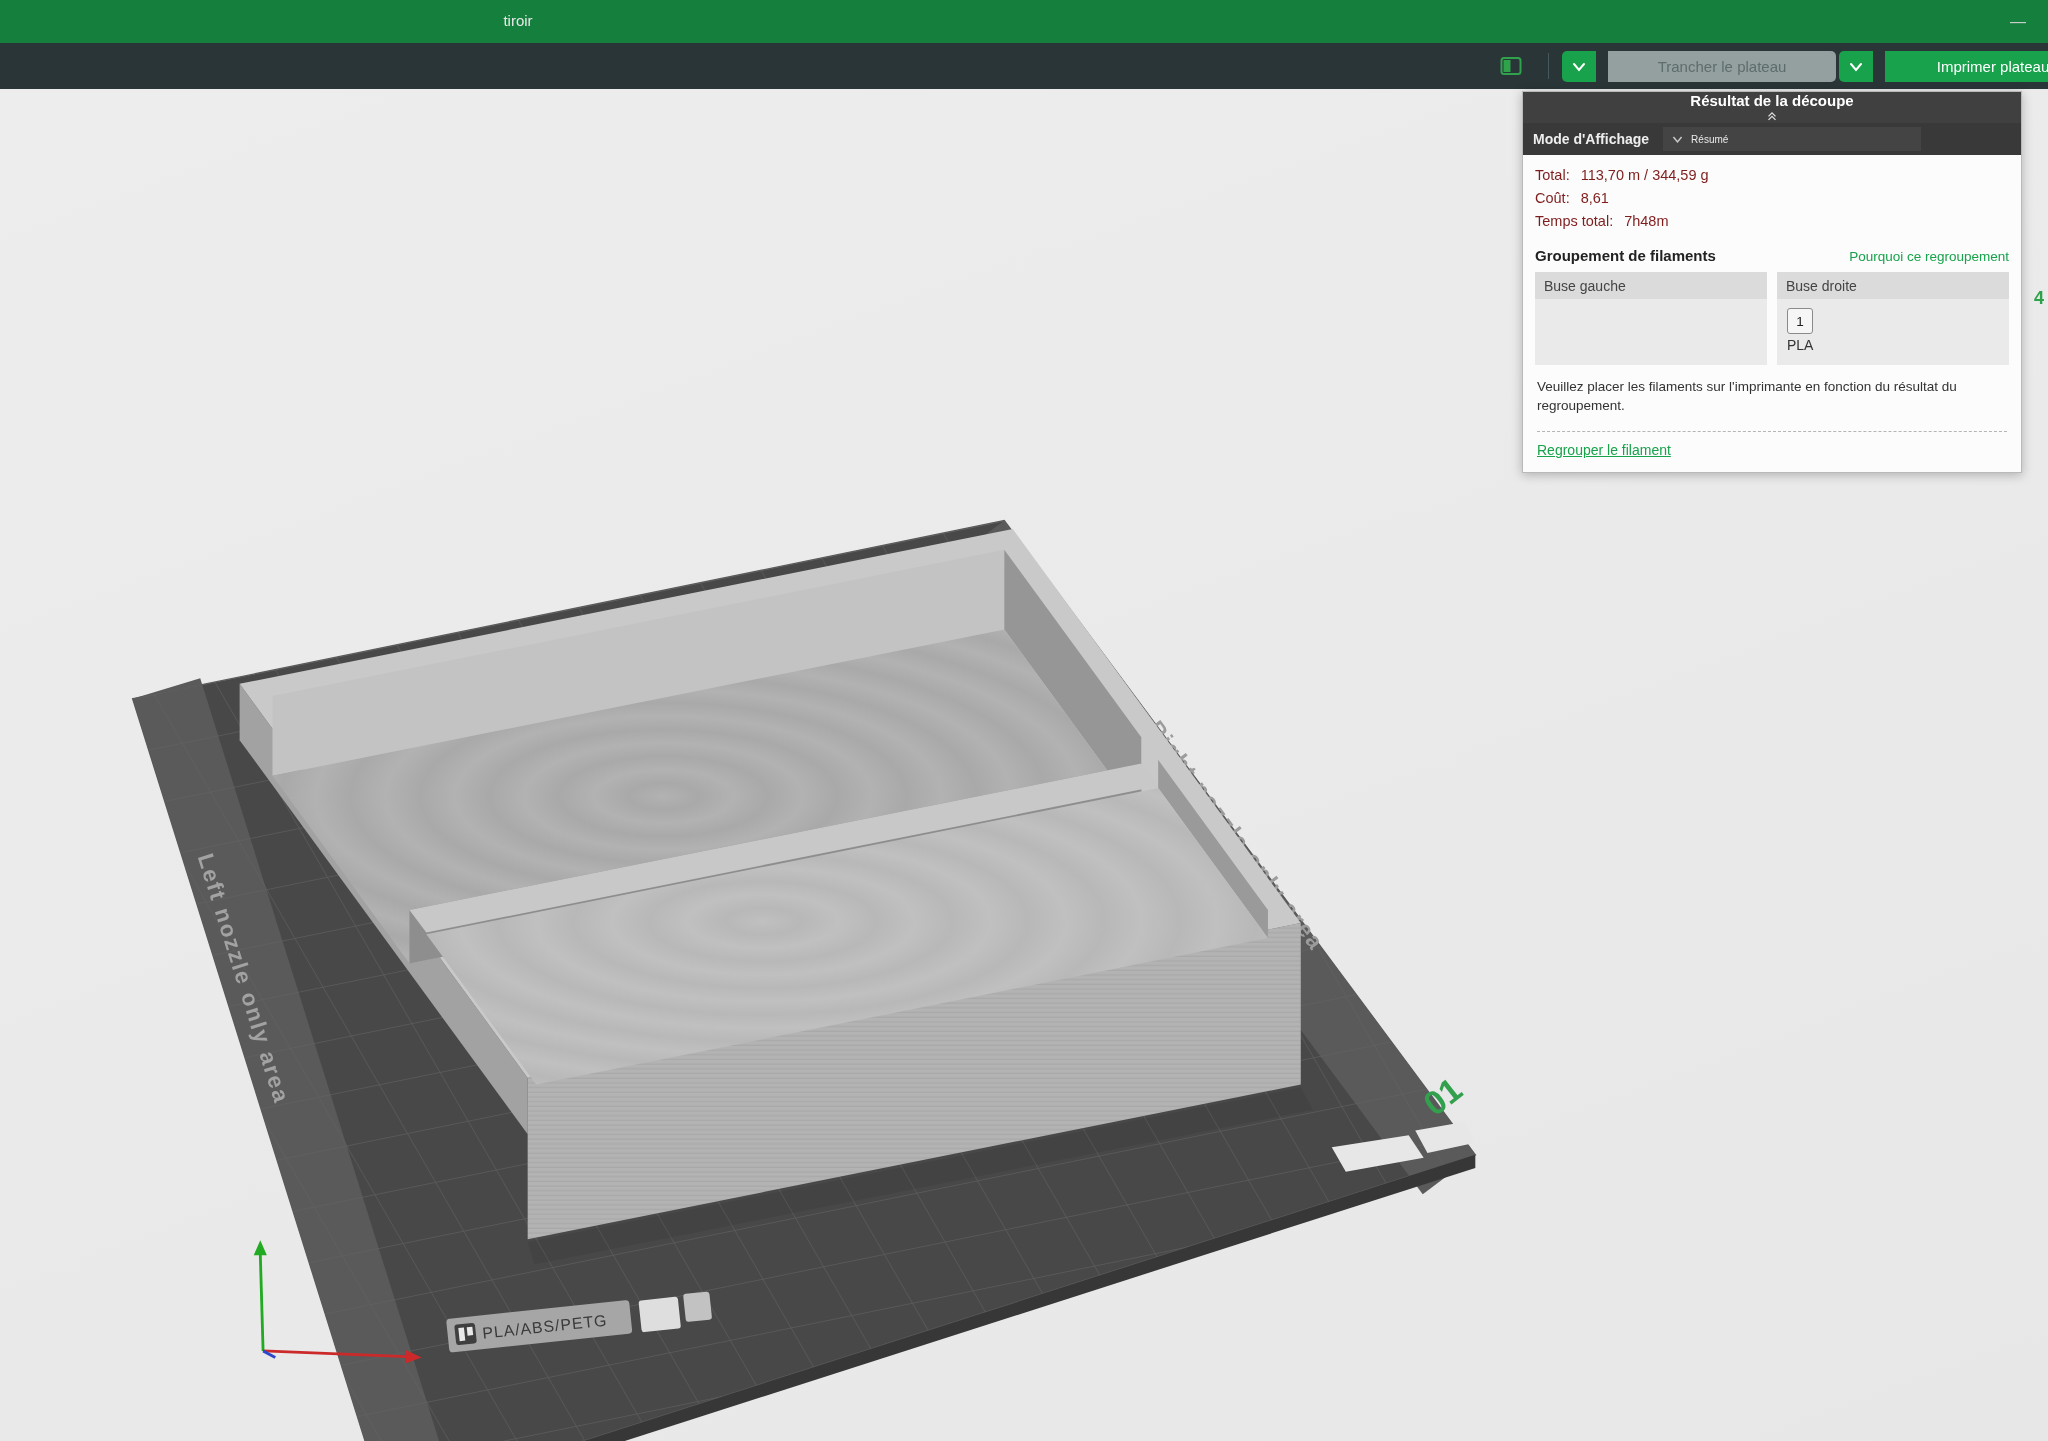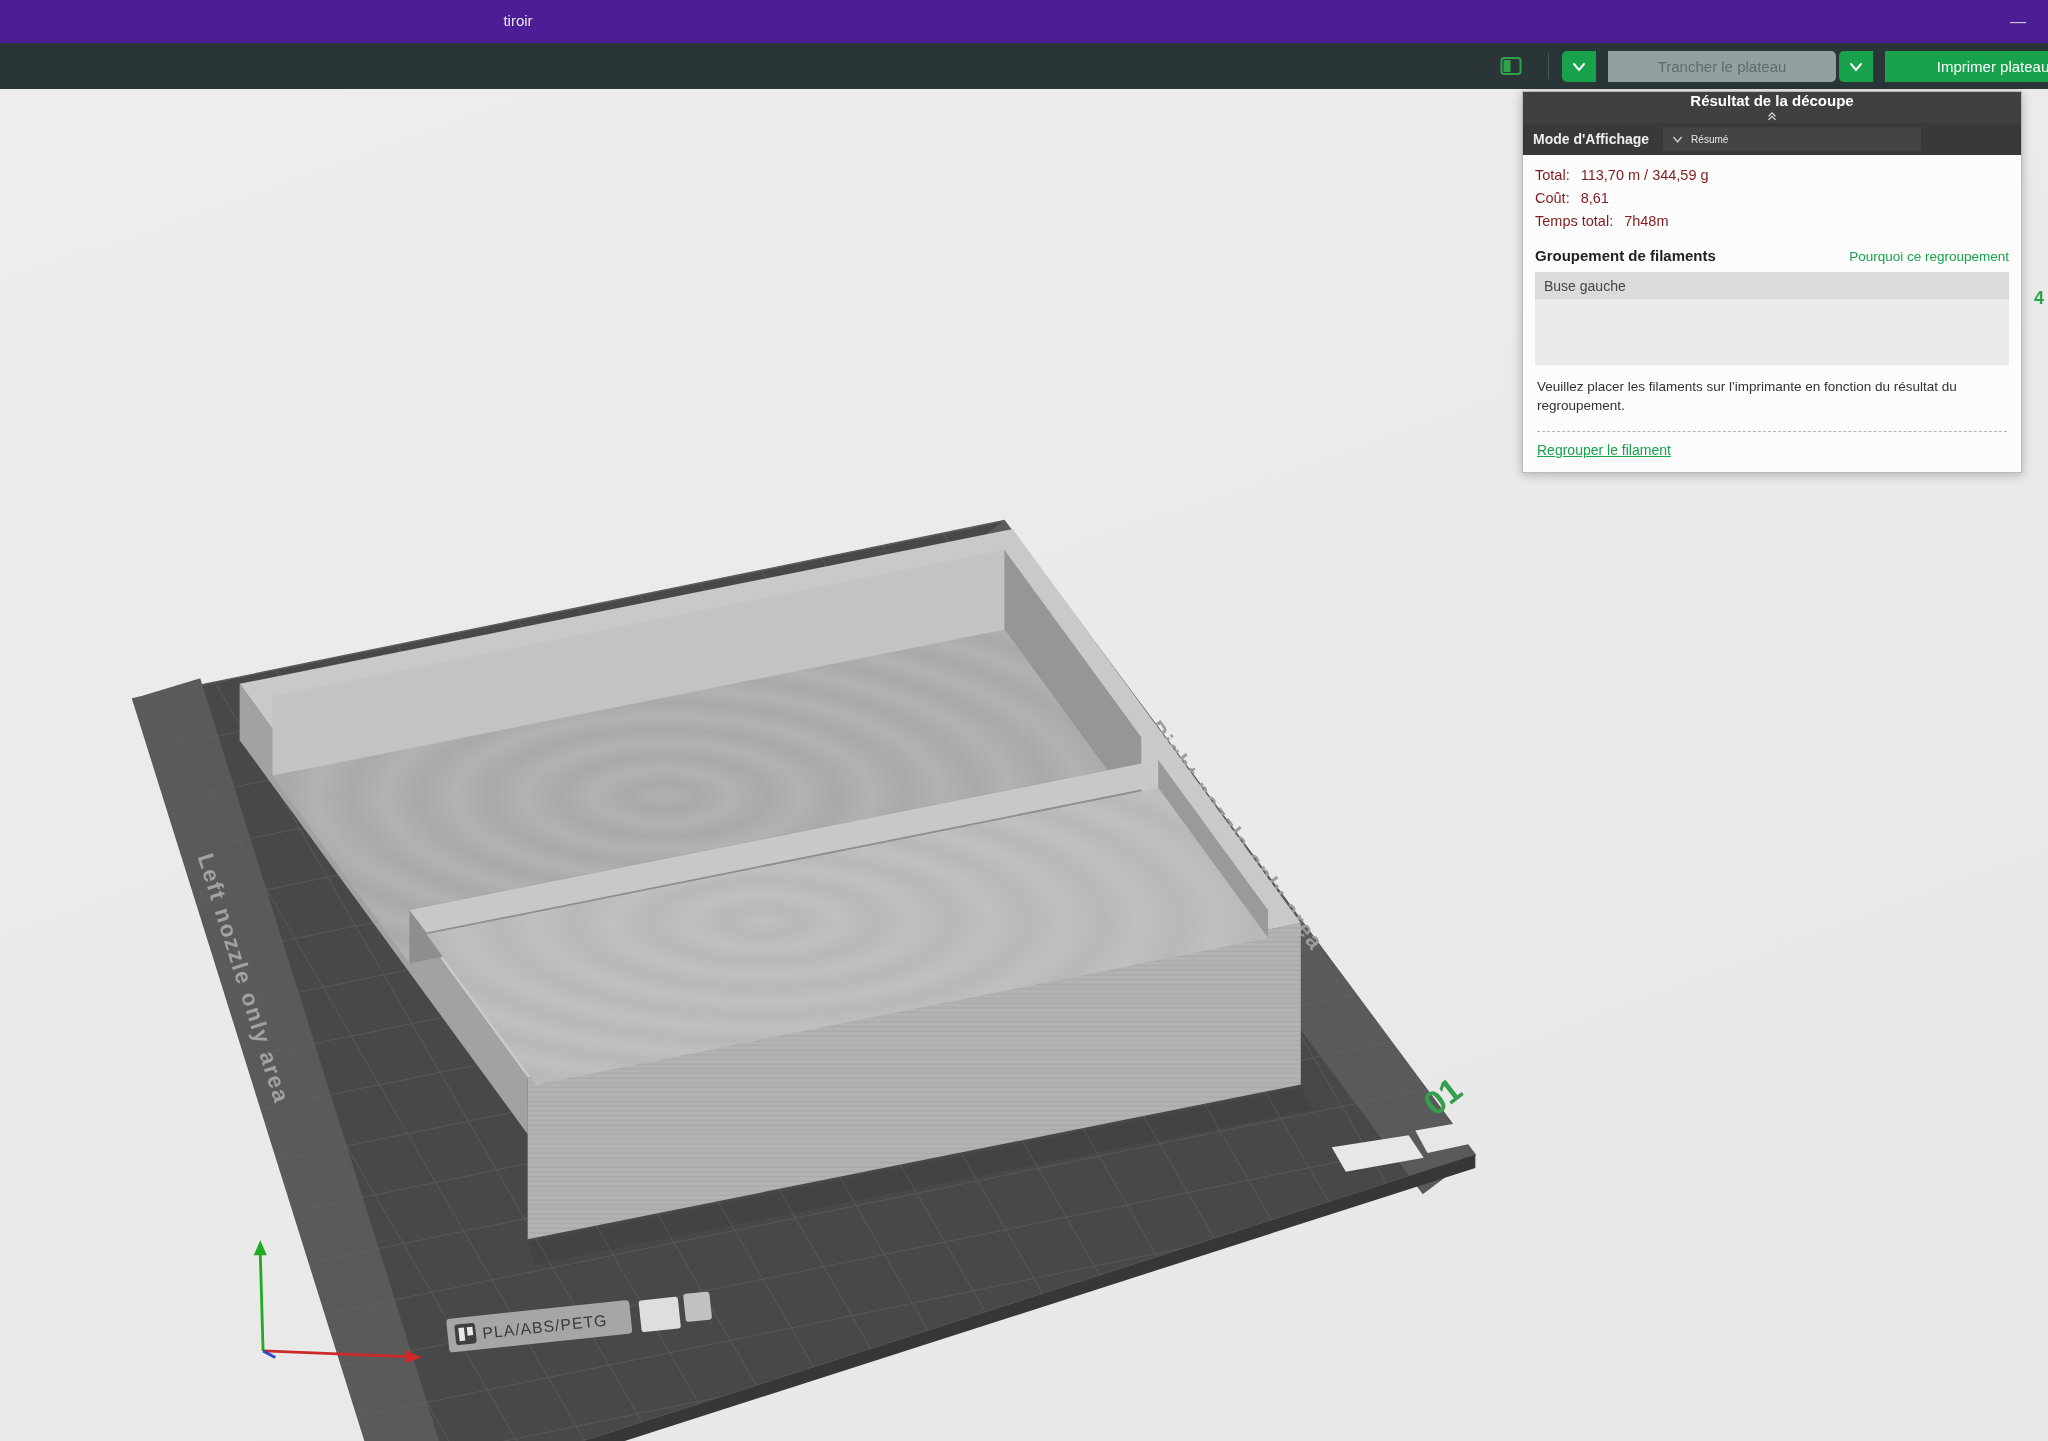--- a/index.html
+++ b/index.html
@@ -2,21 +2,21 @@
 <html><head>
 <meta charset="utf-8">
 <style>
   html,body{margin:0;padding:0;}
   body{
     width:2048px;height:1441px;position:relative;overflow:hidden;
     font-family:"Liberation Sans",sans-serif;background:#e9e9e9;
     -webkit-font-smoothing:antialiased;
   }
   
-  .titlebar{position:absolute;left:0;top:0;width:2048px;height:43px;background:#4c1d95;z-index:30;}
+  .titlebar{position:absolute;left:0;top:0;width:2048px;height:43px;background:#15803d;z-index:30;}
   .titlebar .app-title{position:absolute;left:518px;top:12px;transform:translateX(-50%);
     color:#e8e8e8;font-size:15px;}
   .titlebar .min-btn{position:absolute;left:1998px;top:8px;width:40px;height:28px;
     color:#cfcfcf;font-size:16px;text-align:center;line-height:28px;cursor:default;}
   
   .toolbar{position:absolute;left:0;top:43px;width:2048px;height:46px;background:#2a3537;z-index:30;}
   .tb-plates-icon{position:absolute;left:1500px;top:12px;width:22px;height:22px;}
   .tb-sep{position:absolute;left:1548px;top:10px;width:1px;height:26px;background:#46585b;}
   .split-btn{position:absolute;top:8px;height:31px;display:flex;}
   .split-btn .chev-seg{width:34px;height:31px;background:#17a24b;border-radius:5px 0 0 5px;
@@ -208,18 +208,23 @@
 
   <div class="grouping-head">
     <span class="gh">Groupement de filaments</span>
     <span class="link-green">Pourquoi ce regroupement</span>
   </div>
 
   <div class="boxes">
     <div class="nozzle-box">
       <div class="bx-head">Buse gauche</div>
     </div>
+    <div class="nozzle-box">
+      <div class="bx-head">Buse droite</div>
+      <div class="chip">1</div>
+      <div class="chip-mat">PLA</div>
+    </div>
   </div>
 
   <div class="note">Veuillez placer les filaments sur l'imprimante en fonction du résultat du regroupement.</div>
   <div class="dashsep"></div>
   <span class="regroup">Regrouper le filament</span>
 </div>
 
 </body></html>

